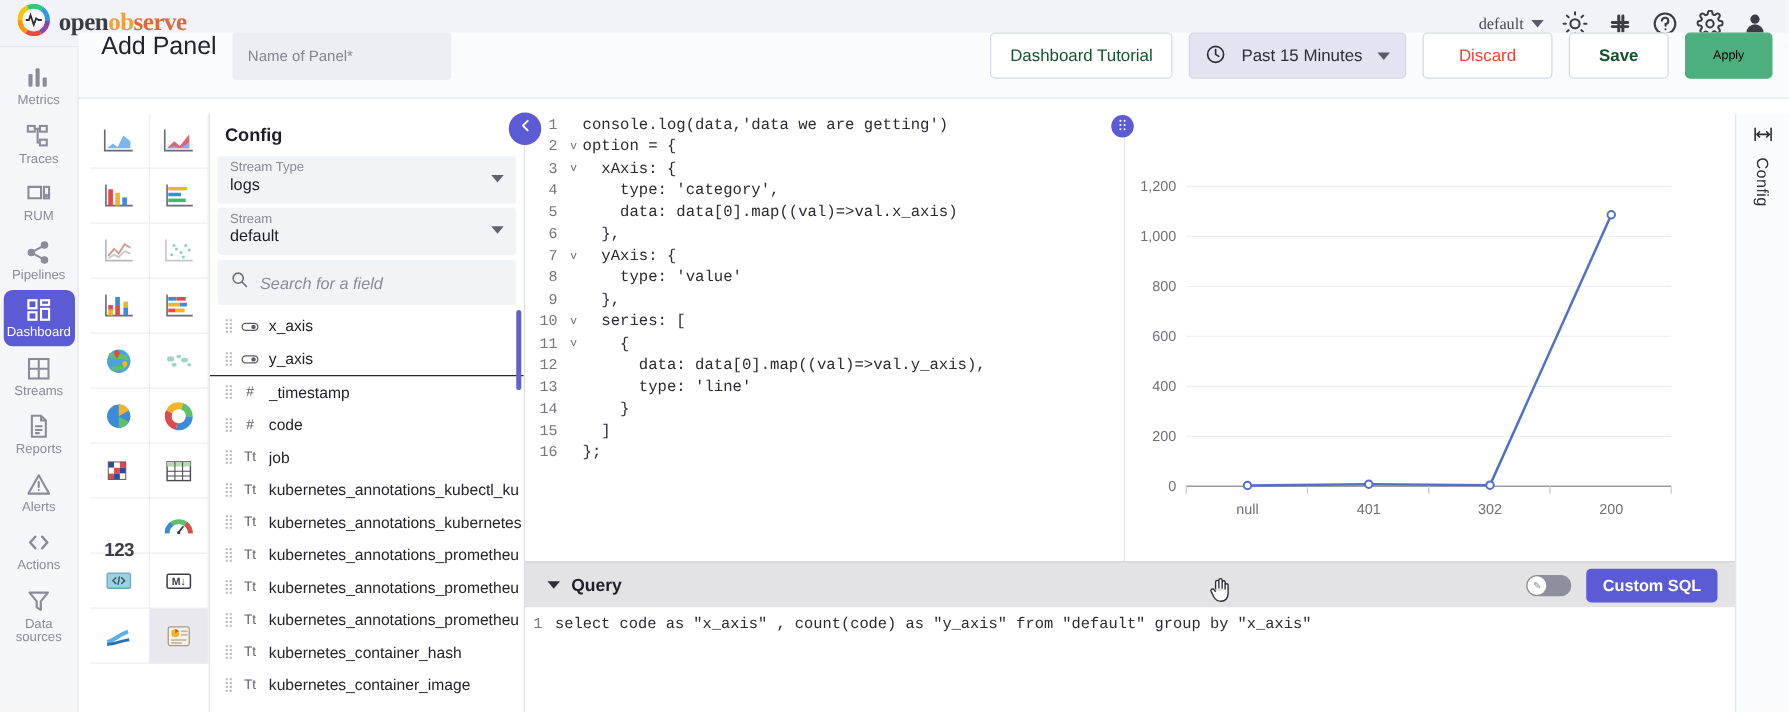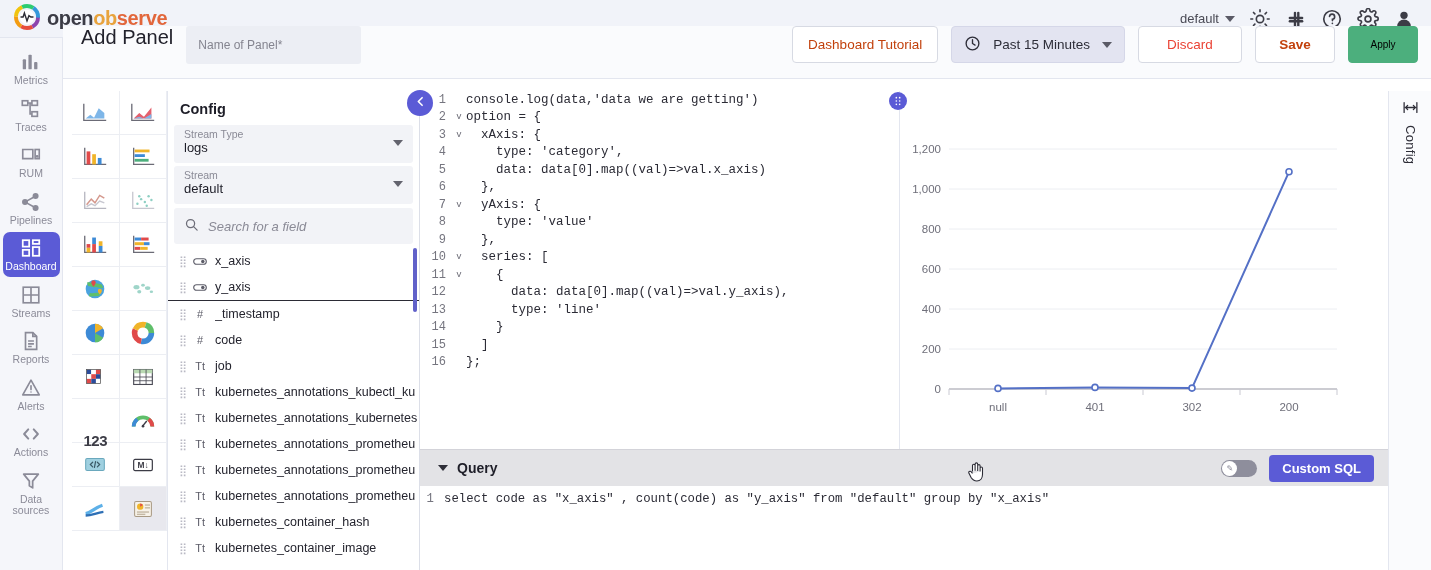--- a/index.html
+++ b/index.html
@@ -8,20 +8,21 @@
     font-family: "Liberation Sans", sans-serif;
     background: #fff; overflow: hidden;
   }
   #app { position: relative; width: 1431px; height: 570px; }
 
   
   .header {
     position: absolute; top: 0; left: 0; width: 1431px; height: 38px;
     background: #f1f3f9; display: flex; align-items: center;
     border-bottom: 1px solid #e3e6ef;
+    font-family: Liberation Serif, serif;
   }
   .brand { display: flex; align-items: center; margin-left: 14px; gap: 7px; }
   .brand-logo { width: 26px; height: 26px; }
   .brand-text { font-size: 20px; font-weight: 700; letter-spacing: -0.4px; }
   .bt-open { color: #3b3b45; }
   .bt-ob { color: #e8a33d; }
   .bt-serve { color: #e2663b; }
   .header-right {
     margin-left: auto; display: flex; align-items: center;
     gap: 14px; margin-right: 16px;
@@ -62,21 +63,21 @@
   .panel-name {
     margin-left: 13px; width: 175px; height: 38px;
     background: #eceef4; border: none; border-radius: 3px;
     padding: 0 12px; font-size: 12px; color: #2b2b35;
     font-family: "Liberation Sans", sans-serif;
   }
   .panel-name::placeholder { color: #84848f; }
   .tb-right { margin-left: auto; display: flex; align-items: center; gap: 13px; margin-right: 13px; }
   .btn {
     height: 37px; border-radius: 4px; border: 1px solid #d7dae3;
-    background: #fff; font-size: 13.5px; color: #c2410c;
+    background: #fff; font-size: 13.5px; color: #14532d;
     display: flex; align-items: center; justify-content: center;
     padding: 0 15px; cursor: pointer; font-family: "Liberation Sans", sans-serif;
   }
   .btn-time {
     background: #e3e4f1; border-color: #d5d7e8; gap: 12px;
     padding: 0 12px; color: #2d2d38;
   }
   .btn-time .clock { width: 17px; height: 17px; }
   .btn-discard { color: #ea4335; width: 104px; }
   .btn-save { width: 80px; font-weight: 600; }

